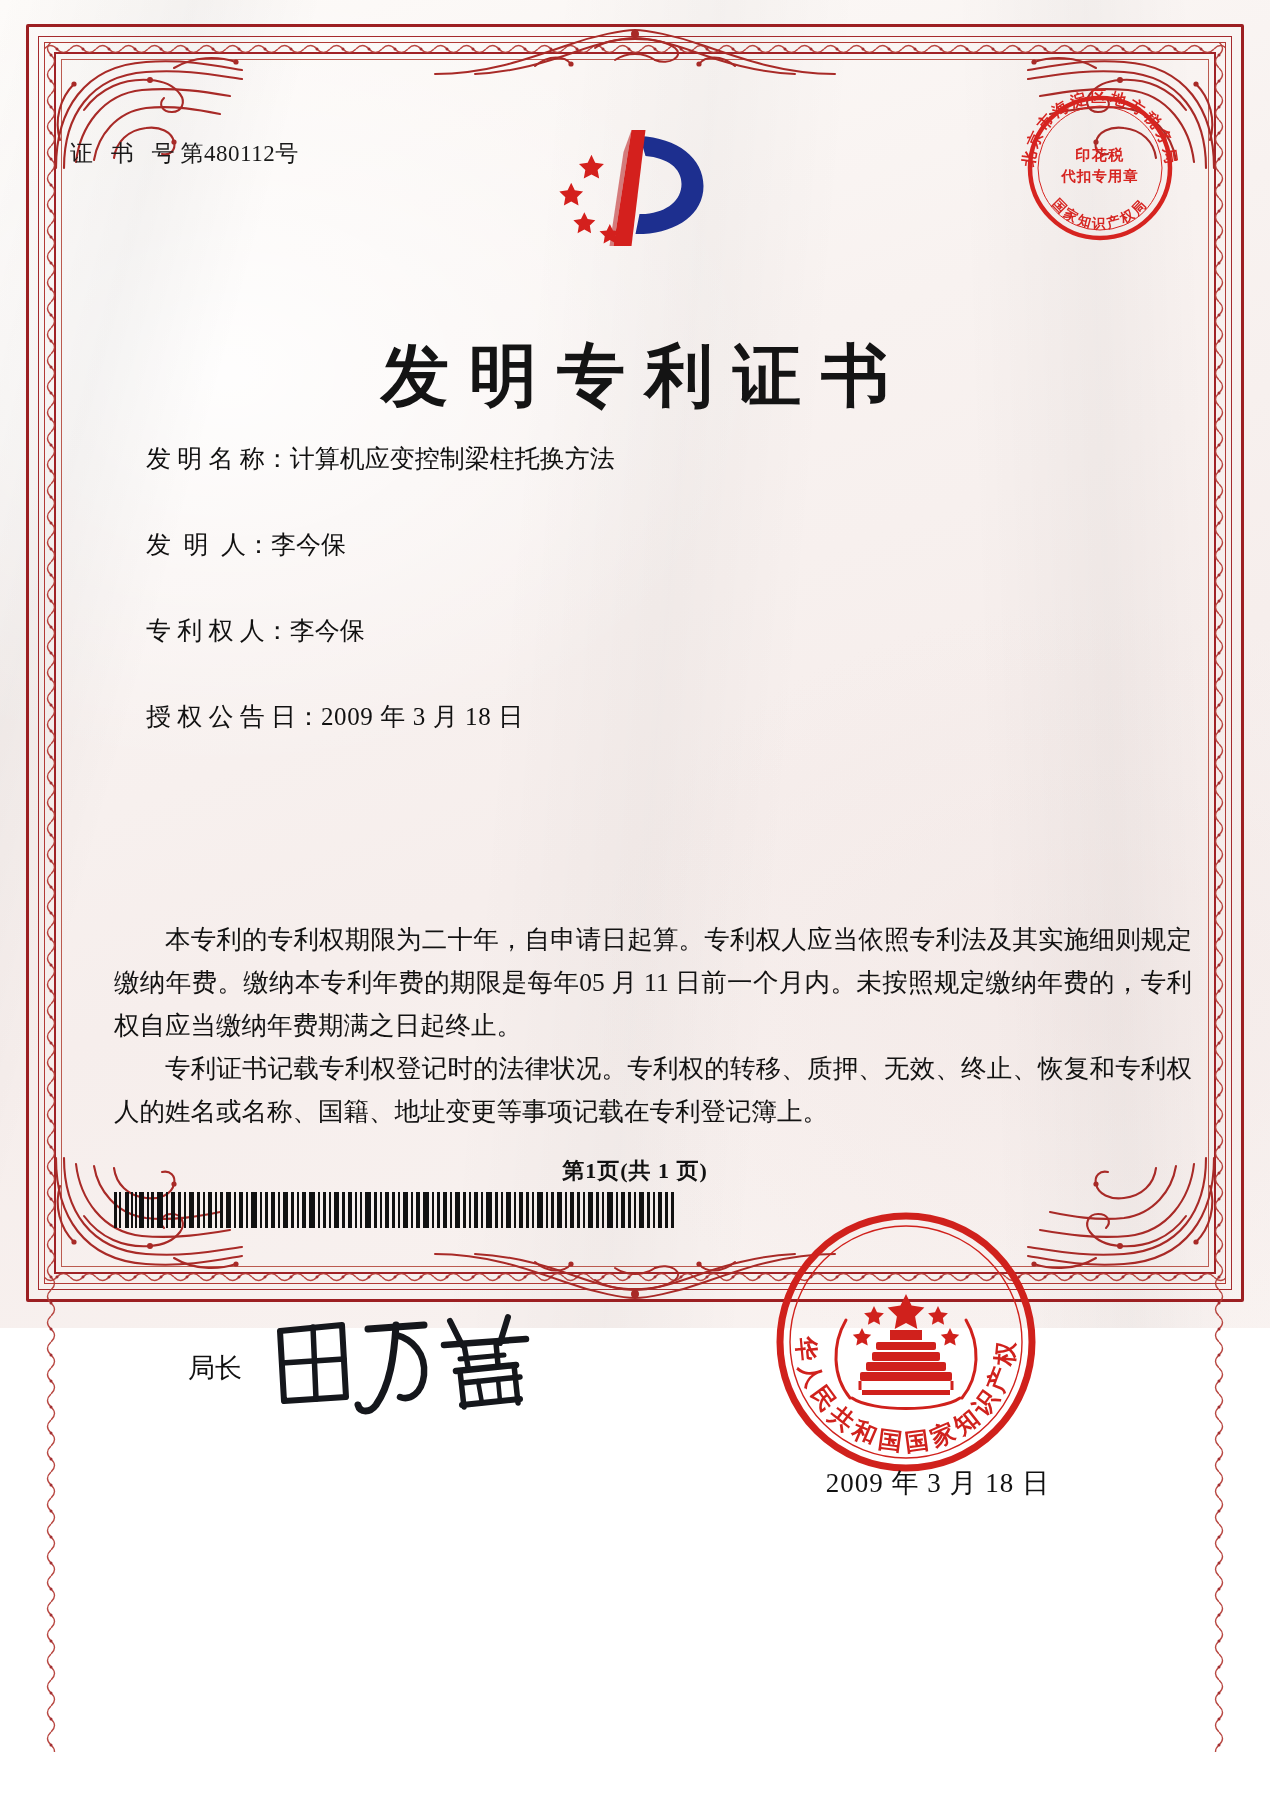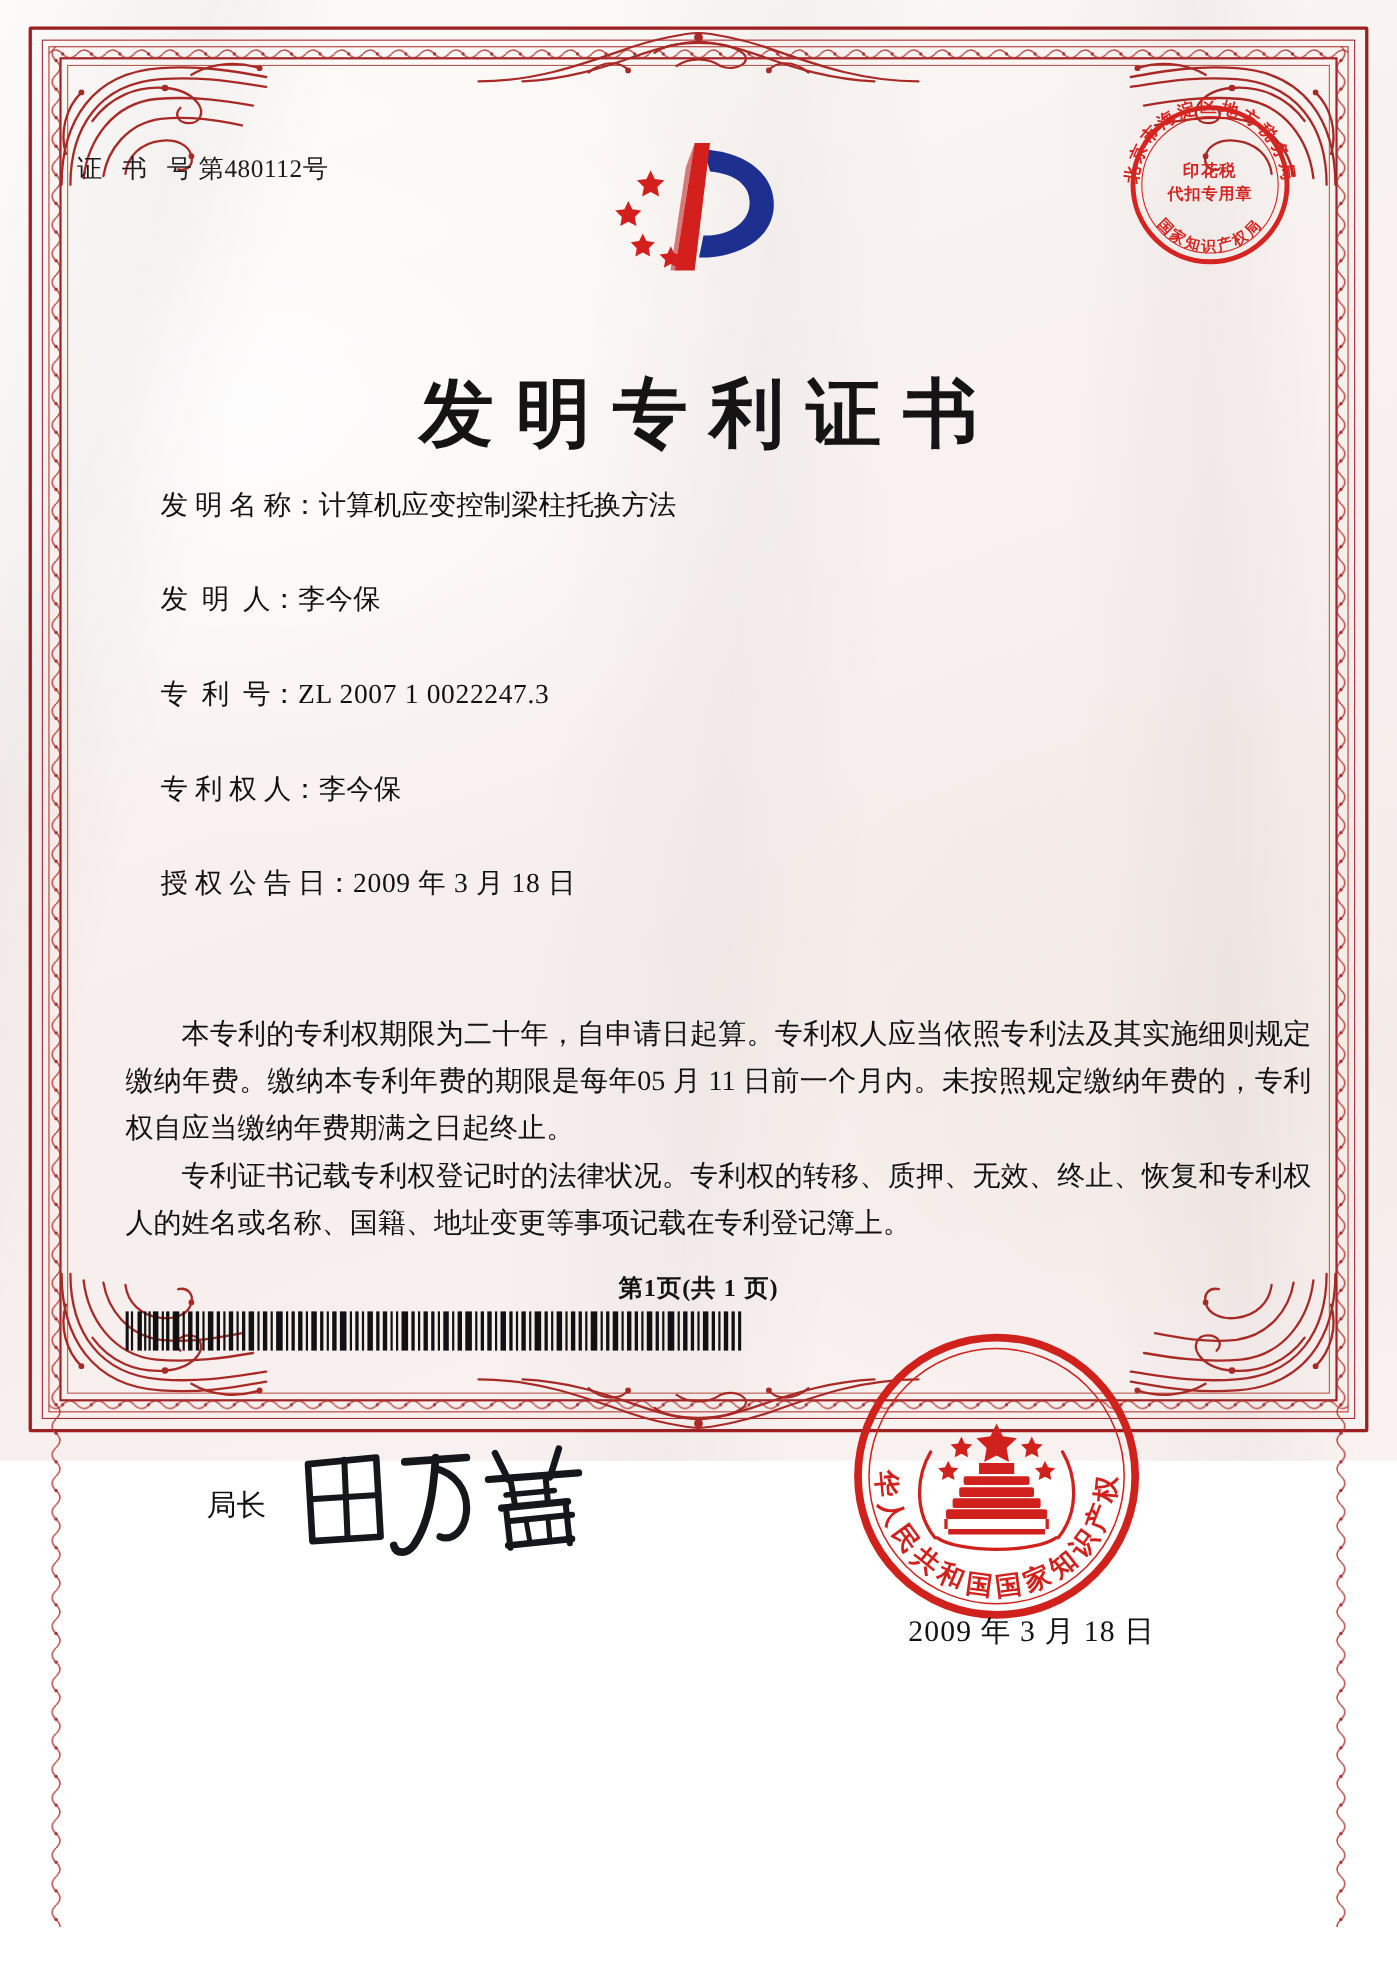--- a/index.html
+++ b/index.html
@@ -433,24 +433,20 @@
     <div class="title">发明专利证书</div>
 
     <div class="fields">
       <div class="frow">
         <span class="flabel">发 明 名 称：</span>
         <span class="fvalue">计算机应变控制梁柱托换方法</span>
       </div>
       <div class="frow">
         <span class="flabel">发  明  人：</span>
         <span class="fvalue">李今保</span>
-      </div>
-      <div class="frow num">
-        <span class="flabel">专  利  号：</span>
-        <span class="fvalue">ZL 2007 1 0022247.3</span>
       </div>
       <div class="frow">
         <span class="flabel">专 利 权 人：</span>
         <span class="fvalue">李今保</span>
       </div>
       <div class="frow num">
         <span class="flabel">授 权 公 告 日：</span>
         <span class="fvalue">2009 年 3 月 18 日</span>
       </div>
     </div>

